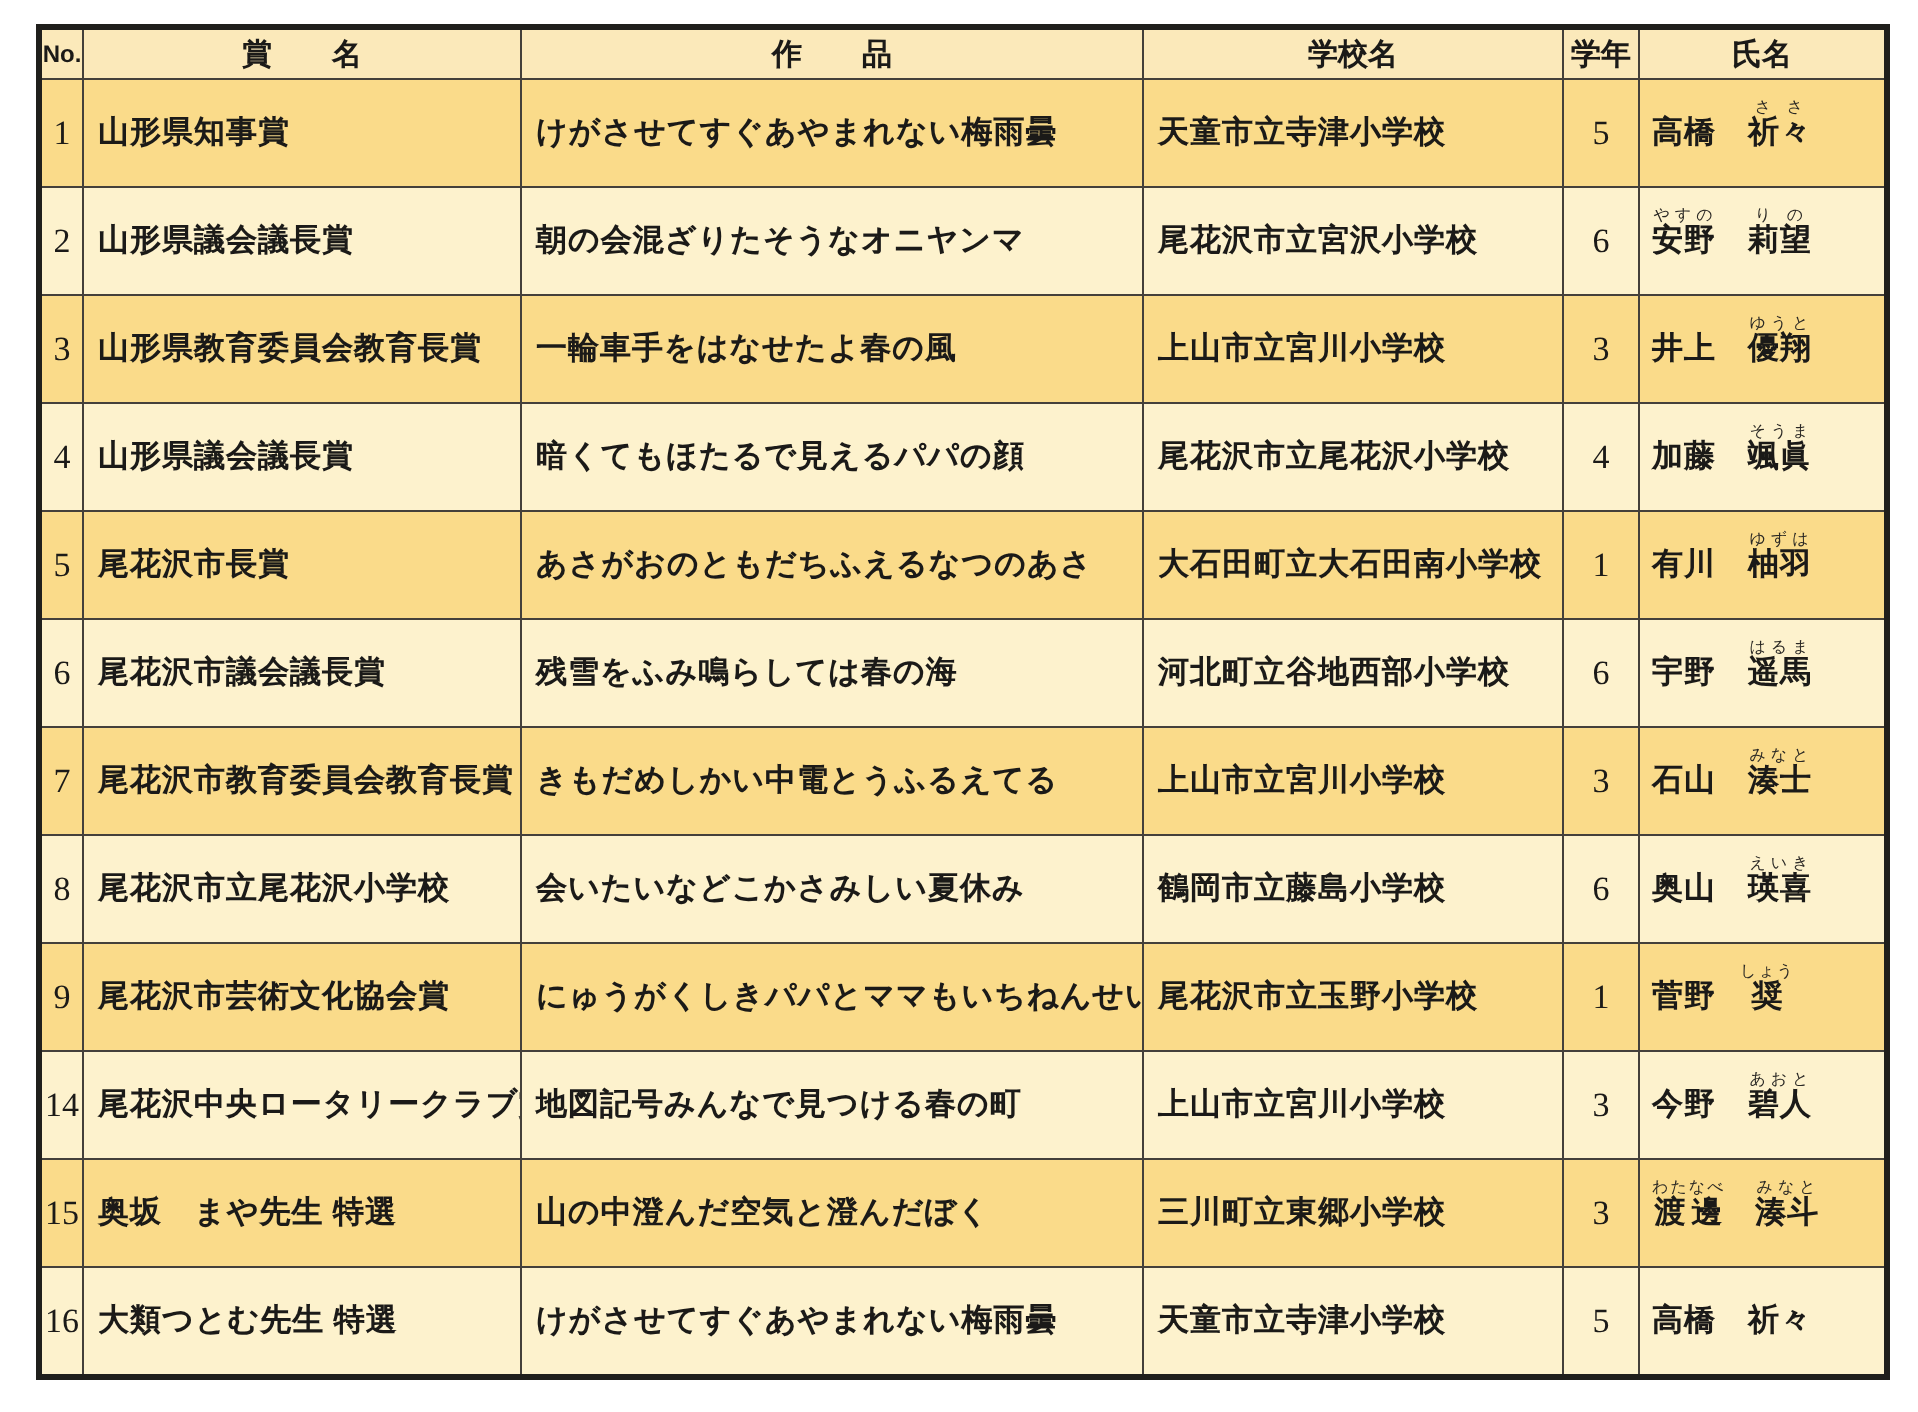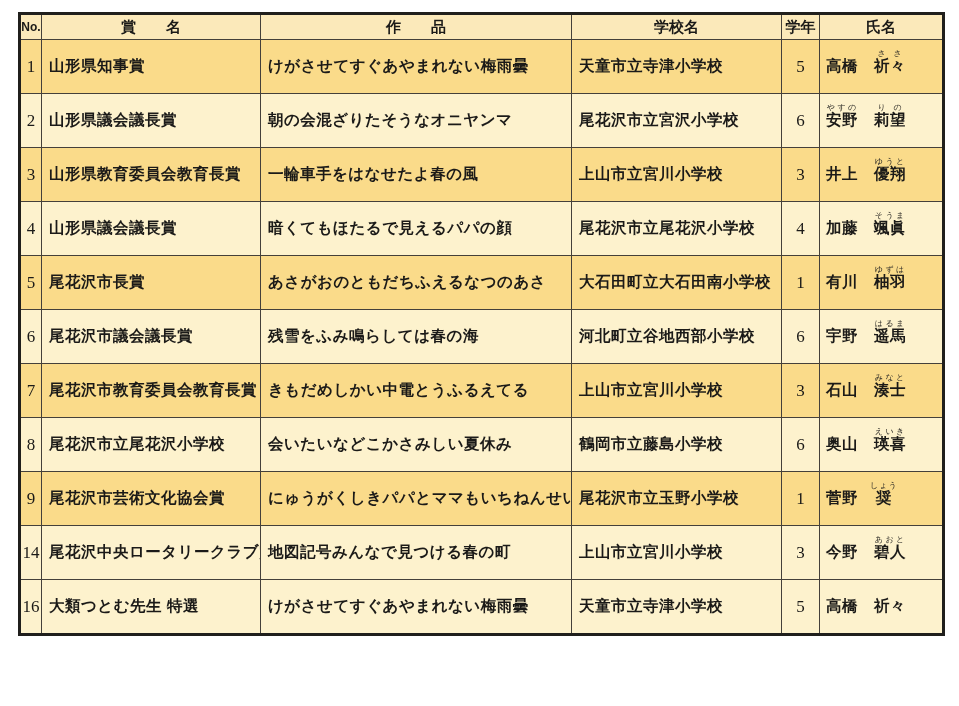--- a/index.html
+++ b/index.html
@@ -175,20 +175,28 @@
           <td class="col-name"><span>菅野</span>　<ruby>奨<rt>しょう</rt></ruby></td>
         </tr>
         <tr class="even">
           <td class="col-no">14</td>
           <td class="col-award">尾花沢中央ロータリークラブ賞</td>
           <td class="col-work">地図記号みんなで見つける春の町</td>
           <td class="col-school">上山市立宮川小学校</td>
           <td class="col-grade">3</td>
           <td class="col-name"><span>今野</span>　<ruby>碧人<rt>あおと</rt></ruby></td>
         </tr>
+        <tr class="odd">
+          <td class="col-no">15</td>
+          <td class="col-award">奥坂　まや先生 特選</td>
+          <td class="col-work">山の中澄んだ空気と澄んだぼく</td>
+          <td class="col-school">三川町立東郷小学校</td>
+          <td class="col-grade">3</td>
+          <td class="col-name"><ruby>渡邊<rt>わたなべ</rt></ruby>　<ruby>湊斗<rt>みなと</rt></ruby></td>
+        </tr>
         <tr class="even">
           <td class="col-no">16</td>
           <td class="col-award">大類つとむ先生 特選</td>
           <td class="col-work">けがさせてすぐあやまれない梅雨曇</td>
           <td class="col-school">天童市立寺津小学校</td>
           <td class="col-grade">5</td>
           <td class="col-name"><span>高橋</span>　<span>祈々</span></td>
         </tr>
       </tbody>
   </table>

